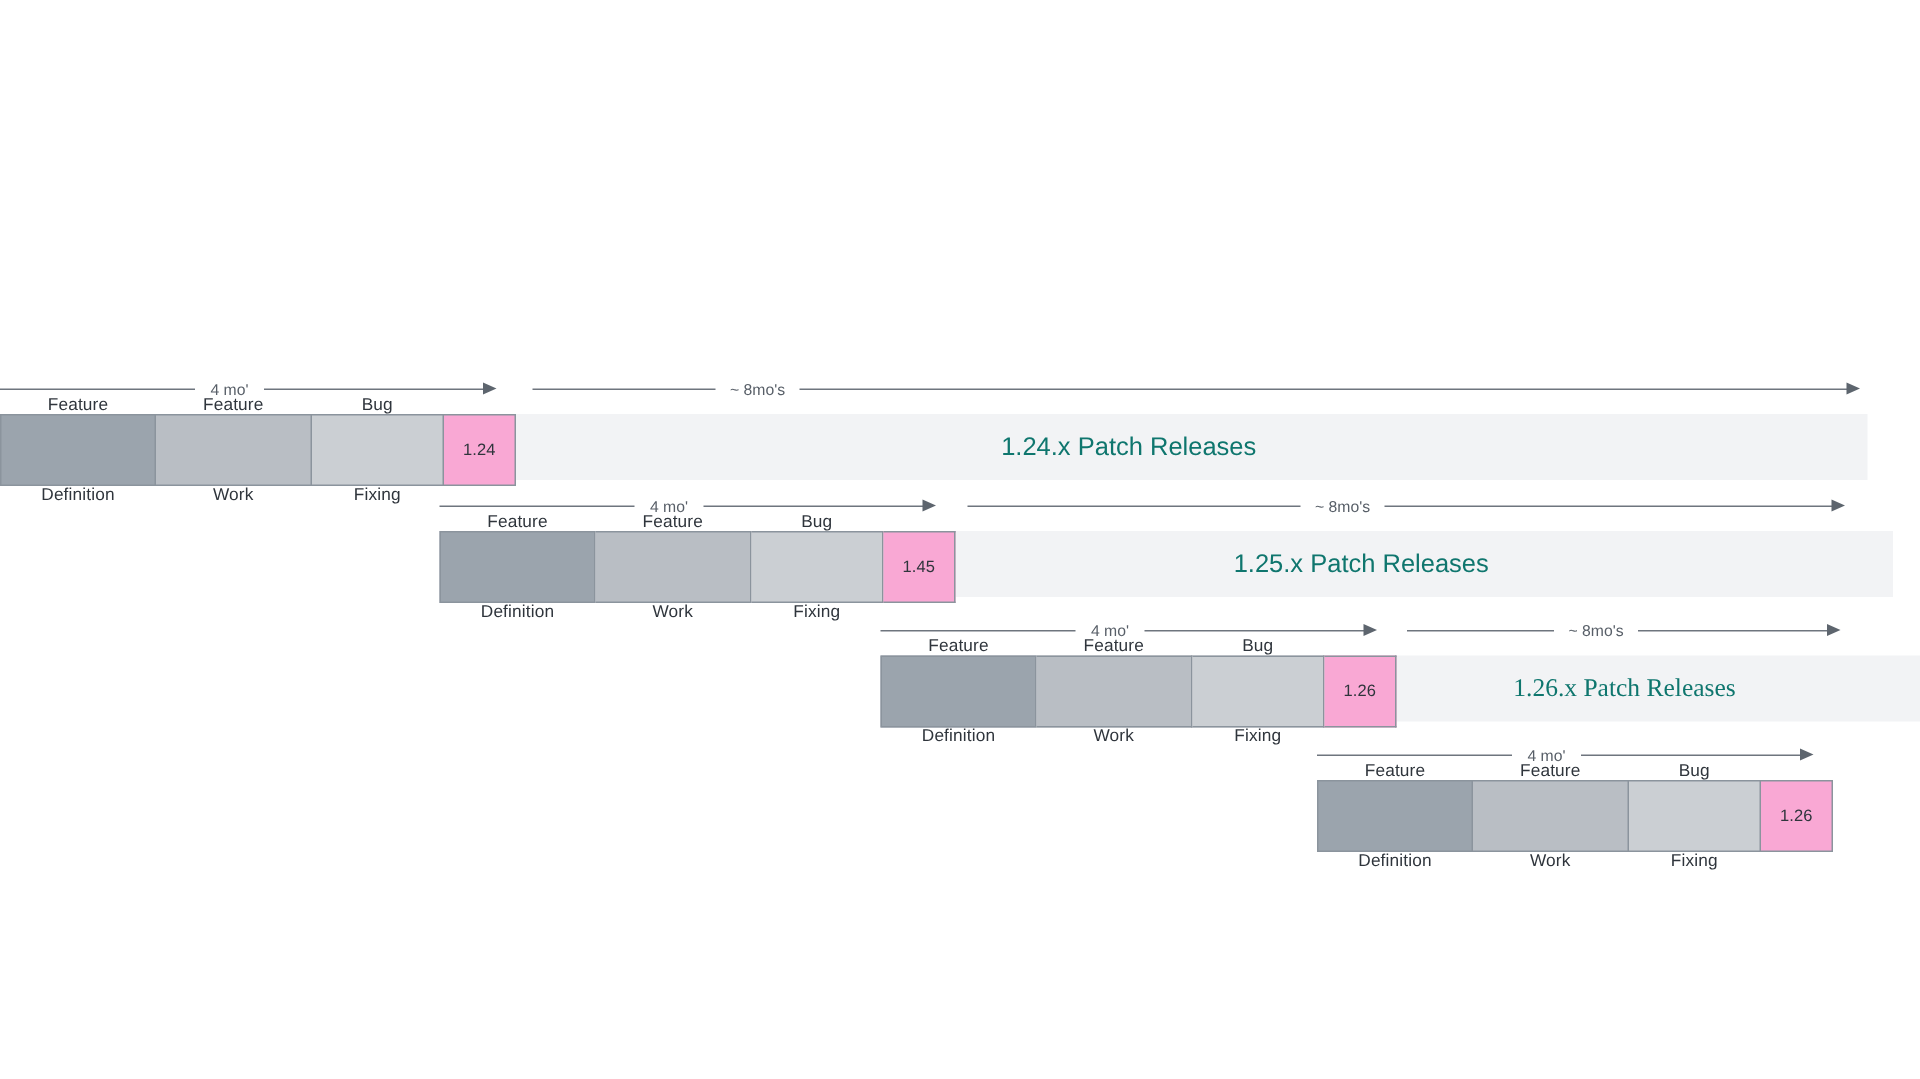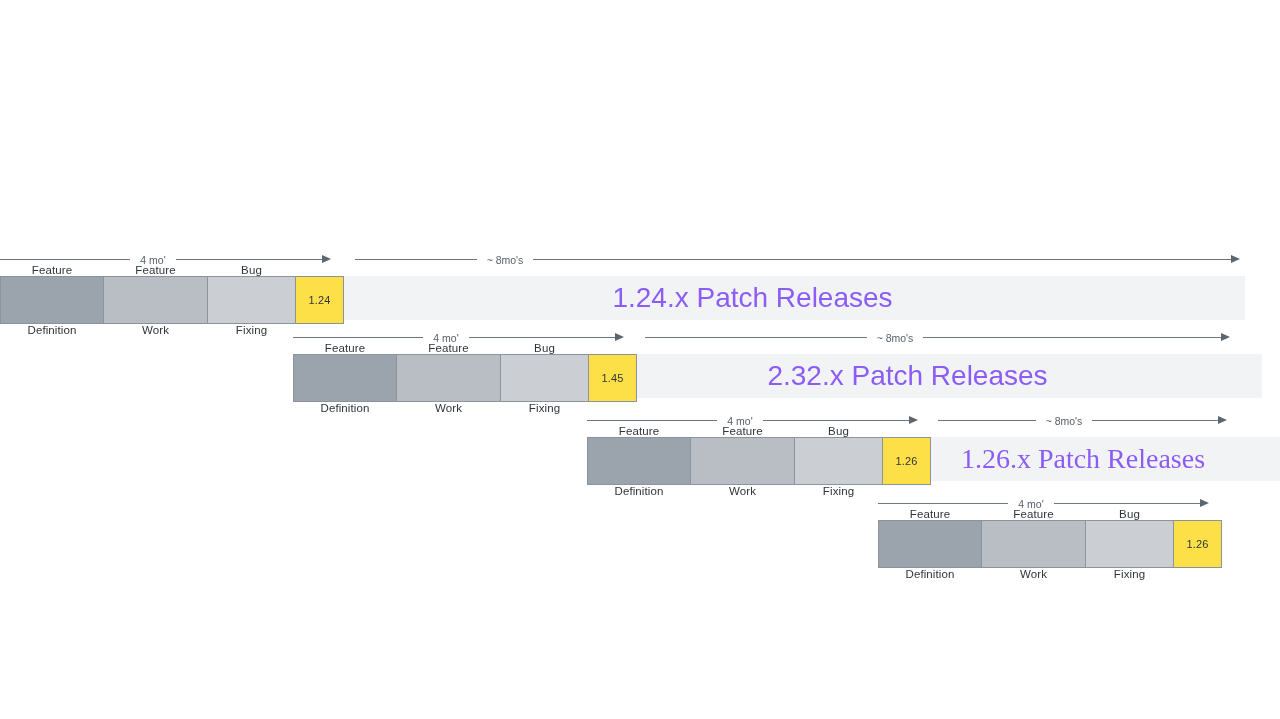--- a/index.html
+++ b/index.html
@@ -78,36 +78,36 @@
     color: #2f353c;
     text-align: center;
     letter-spacing: 0.1px;
   }
   .phase-box + .phase-box { border-left: none; }
   .phase-box .line2 { display: block; margin-top: 46px; }
 
   .phase-definition { background: #9ba4ad; }
   .phase-work       { background: #b9bec4; }
   .phase-bug        { background: #cbcfd3; }
-  .phase-version    { background: #fde047; font-size: 11px; }
+  .phase-version    { background: #f9a8d4; font-size: 11px; }
 
   
   .patch-bar {
     position: absolute;
     height: 44px;
     background: #f2f3f5;
     display: flex;
     align-items: center;
     justify-content: center;
     box-sizing: border-box;
   }
   .patch-label {
-    font-size: 28px;
+    font-size: 17px;
     line-height: 30px;
-    color: #8b5cf6;
+    color: #0f766e;
     white-space: nowrap;
     font-weight: 400;
   }
   .patch-label.shift-left { transform: translateX(-42px); }
 </style>
 </head>
 <body>
 
 <div id="diagram">
 
@@ -146,21 +146,21 @@
       </div>
       <div class="phase-box phase-version" style="width:48px;">
         <span>1.24</span>
       </div>
     </div>
   </div>
 
   <div class="release-row" style="left:0px; top:326px; width:1280px; height:76px;">
 
     <div class="patch-bar" style="left:637px; top:28px; width:625px;">
-      <span class="patch-label shift-left">2.32.x Patch Releases</span>
+      <span class="patch-label shift-left">1.25.x Patch Releases</span>
     </div>
 
     <div class="arrow-band" style="left:293px; top:0px; width:340px;">
       <div class="arrow-line" style="left:0px; width:130px;"></div>
       <div class="arrow-label" style="left:130px; width:46px;">4 mo'</div>
       <div class="arrow-line" style="left:176px; width:150px;"></div>
       <div class="arrow-head" style="left:322px;"></div>
     </div>
 
     <div class="arrow-band" style="left:645px; top:0px; width:588px;">

